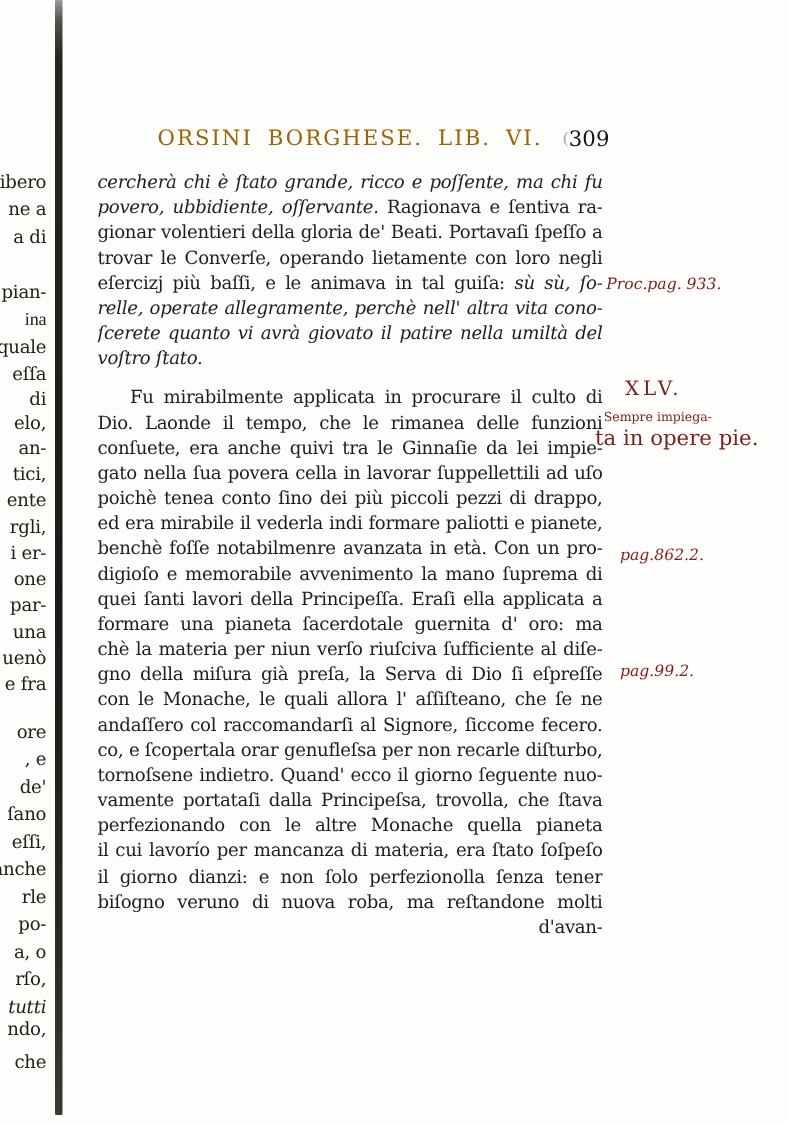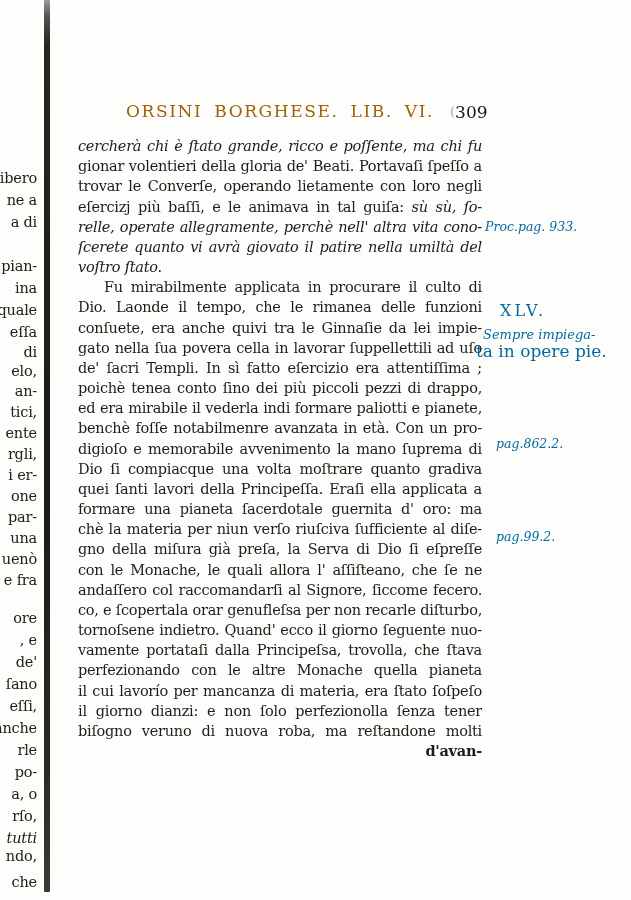--- a/index.html
+++ b/index.html
@@ -12,21 +12,21 @@
   
   .gutter{
     position:absolute;left:44px;top:0;width:6px;height:892px;
     background:linear-gradient(to bottom,#9a9a98 0px,#55534f 16px,#27251f 45px,#1b1a16 55%,#2b2924 86%,#3a3833 99%);
     border-radius:1px;
   }
   
   .edge-strip{position:absolute;left:0;top:0;width:38px;height:900px;}
   .edge-frag{
     position:absolute;right:1px;white-space:nowrap;
-    font-size:14.5px;line-height:20px;letter-spacing:-0.2px;color:#232019;margin-top:32px;
+    font-size:14.5px;line-height:20px;letter-spacing:-0.2px;color:#232019;
   }
   .edge-frag.it{font-style:italic;}
   
   .header-title{
     position:absolute;left:78px;top:101px;width:404px;
     text-align:center;font-size:17px;letter-spacing:1.6px;word-spacing:5px;
     color:#a16207;white-space:nowrap;
   }
   .page-number{
     position:absolute;left:450px;top:102px;font-size:17px;color:#161410;white-space:nowrap;
@@ -34,39 +34,39 @@
   .page-number .mark{opacity:.38;font-size:13px;vertical-align:2px;}
   
   .text-block{position:absolute;left:78px;top:136px;width:404px;}
   .bline{
     height:20.18px;line-height:20.18px;overflow:hidden;
     font-size:14.5px;letter-spacing:-0.25px;
     text-justify:inter-word;
   }
   .bline.just{text-align:justify;text-align-last:justify;}
   .bline.left{text-align:left;}
-  .bline.right{text-align:right;font-weight:bold;}
-  .bline.ind{padding-left:26px;width:378px;}
+  .bline.right{text-align:right;}
+  .bline.ind{padding-left:26px;width:378px;margin-top:11px;}
   .it{font-style:italic;}
   
   .margin-note{
-    position:absolute;white-space:nowrap;color:#0369a1;line-height:16px;
+    position:absolute;white-space:nowrap;color:#7f1d1d;line-height:16px;
   }
   .margin-note.it{font-style:italic;}
 </style>
 </head>
 <body>
 
 <div id="page">
   <div class="edge-strip">
       <div class="edge-frag" style="top: 136px;">ibero</div>
       <div class="edge-frag" style="top: 158px;">ne a</div>
       <div class="edge-frag" style="top: 180px;">a di</div>
       <div class="edge-frag" style="top: 224px;">pian-</div>
-      <div class="edge-frag" style="top: 246px;">ina</div>
+      <div class="edge-frag" style="top: 246px; font-family: Liberation Serif, serif;">ina</div>
       <div class="edge-frag" style="top: 268px;">quale</div>
       <div class="edge-frag" style="top: 290px;">eſſa</div>
       <div class="edge-frag" style="top: 310px;">di</div>
       <div class="edge-frag" style="top: 329px;">elo,</div>
       <div class="edge-frag" style="top: 349px;">an-</div>
       <div class="edge-frag" style="top: 370px;">tici,</div>
       <div class="edge-frag" style="top: 391px;">ente</div>
       <div class="edge-frag" style="top: 412px;">rgli,</div>
       <div class="edge-frag" style="top: 433px;">i er-</div>
       <div class="edge-frag" style="top: 454px;">one</div>
@@ -89,50 +89,49 @@
       <div class="edge-frag" style="top: 840px;">che</div>
     </div>
   <div class="gutter"></div>
 
   <div class="header-title">ORSINI BORGHESE. LIB. VI.</div>
 
   <div class="page-number"><span class="mark">(</span><span>309</span></div>
 
   <div class="text-block">
       <div class="bline just"><span class="it">cercherà chi è ſtato grande, ricco e poſſente, ma chi fu</span></div>
+      <div class="bline just"><span class="it">povero, ubbidiente, oſſervante.</span> <span>Ragionava e ſentiva ra-</span></div>
       <div class="bline just"><span>gionar volentieri della gloria de' Beati. Portavaſi ſpeſſo a</span></div>
       <div class="bline just"><span>trovar le Converſe, operando lietamente con loro negli</span></div>
       <div class="bline just"><span>eſercizj più baſſi, e le animava in tal guiſa:</span> <span class="it">sù sù, ſo-</span></div>
       <div class="bline just"><span class="it">relle, operate allegramente, perchè nell' altra vita cono-</span></div>
       <div class="bline just"><span class="it">ſcerete quanto vi avrà giovato il patire nella umiltà del</span></div>
       <div class="bline left"><span class="it">voſtro ſtato.</span></div>
       <div class="bline just ind"><span>Fu mirabilmente applicata in procurare il culto di</span></div>
       <div class="bline just"><span>Dio. Laonde il tempo, che le rimanea delle funzioni</span></div>
       <div class="bline just"><span>conſuete, era anche quivi tra le Ginnaſie da lei impie-</span></div>
       <div class="bline just"><span>gato nella ſua povera cella in lavorar ſuppellettili ad uſo</span></div>
-      <div class="bline just"><span>de' ſacri Templi. In sì fatto eſercizio era attentiſſima ;</span></div>
       <div class="bline just"><span>poichè tenea conto ſino dei più piccoli pezzi di drappo,</span></div>
       <div class="bline just"><span>ed era mirabile il vederla indi formare paliotti e pianete,</span></div>
       <div class="bline just"><span>benchè foſſe notabilmenre avanzata in età. Con un pro-</span></div>
       <div class="bline just"><span>digioſo e memorabile avvenimento la mano ſuprema di</span></div>
-      <div class="bline just"><span>Dio ſi compiacque una volta moſtrare quanto gradiva</span></div>
       <div class="bline just"><span>quei ſanti lavori della Principeſſa. Eraſi ella applicata a</span></div>
       <div class="bline just"><span>formare una pianeta ſacerdotale guernita d' oro: ma per-</span></div>
       <div class="bline just"><span>chè la materia per niun verſo riuſciva ſufficiente al diſe-</span></div>
       <div class="bline just"><span>gno della miſura già preſa, la Serva di Dio ſi eſpreſſe</span></div>
       <div class="bline just"><span>con le Monache, le quali allora l' aſſiſteano, che ſe ne</span></div>
       <div class="bline just"><span>andaſſero col raccomandarſi al Signore, ſiccome fecero.</span></div>
       <div class="bline just"><span>co, e ſcopertala orar genufleſsa per non recarle diſturbo,</span></div>
       <div class="bline just"><span>tornoſsene indietro. Quand' ecco il giorno ſeguente nuo-</span></div>
       <div class="bline just"><span>vamente portataſi dalla Principeſsa, trovolla, che ſtava</span></div>
       <div class="bline just"><span>perfezionando con le altre Monache quella pianeta ſteſsa,</span></div>
       <div class="bline just"><span>il cui lavorío per mancanza di materia, era ſtato ſoſpeſo</span></div>
       <div class="bline just"><span>il giorno dianzi: e non ſolo perfezionolla ſenza tener</span></div>
       <div class="bline just"><span>biſogno veruno di nuova roba, ma reſtandone molti pezzi</span></div>
       <div class="bline right"><span>d'avan-</span></div>
     </div>
 <div class="margin-note it" style="left: 485px; top: 219px; font-size: 12.5px;">Proc.pag. 933.</div>
     <div class="margin-note" style="left: 500px; top: 303px; font-size: 16px; letter-spacing: 3px;">XLV.</div>
-    <div class="margin-note" style="left: 483px; top: 327px; font-size: 13px; font-style: italic;">Sempre impiega-</div>
+    <div class="margin-note" style="left: 483px; top: 327px; font-size: 10px;">Sempre impiega-</div>
     <div class="margin-note" style="left: 476px; top: 343px; font-size: 17px;">ta in opere pie.</div>
     <div class="margin-note it" style="left: 496px; top: 436px; font-size: 12.5px;">pag.862.2.</div>
     <div class="margin-note it" style="left: 496px; top: 529px; font-size: 12.5px;">pag.99.2.</div>
   </div>
 
 </body></html>

